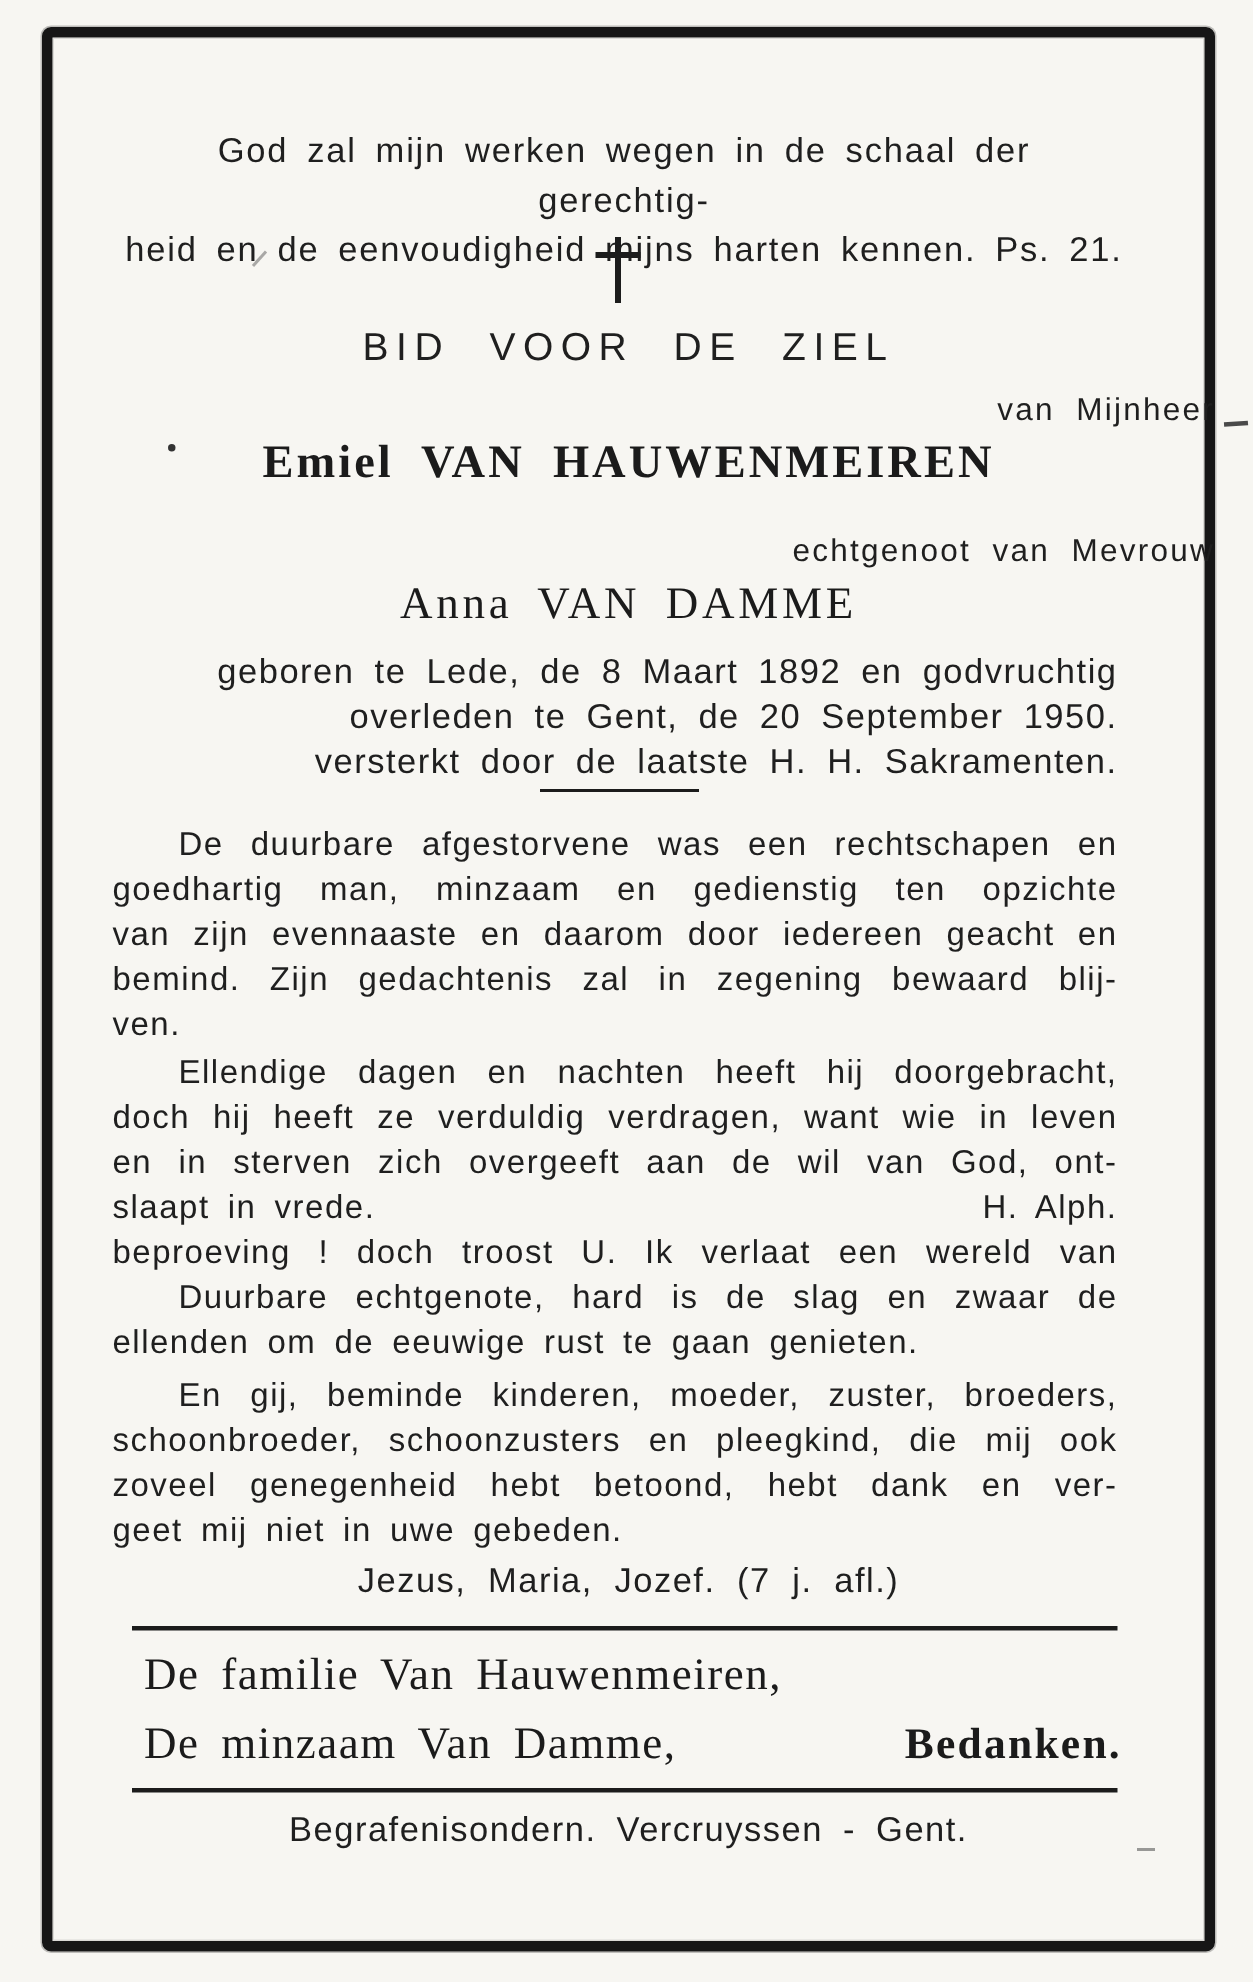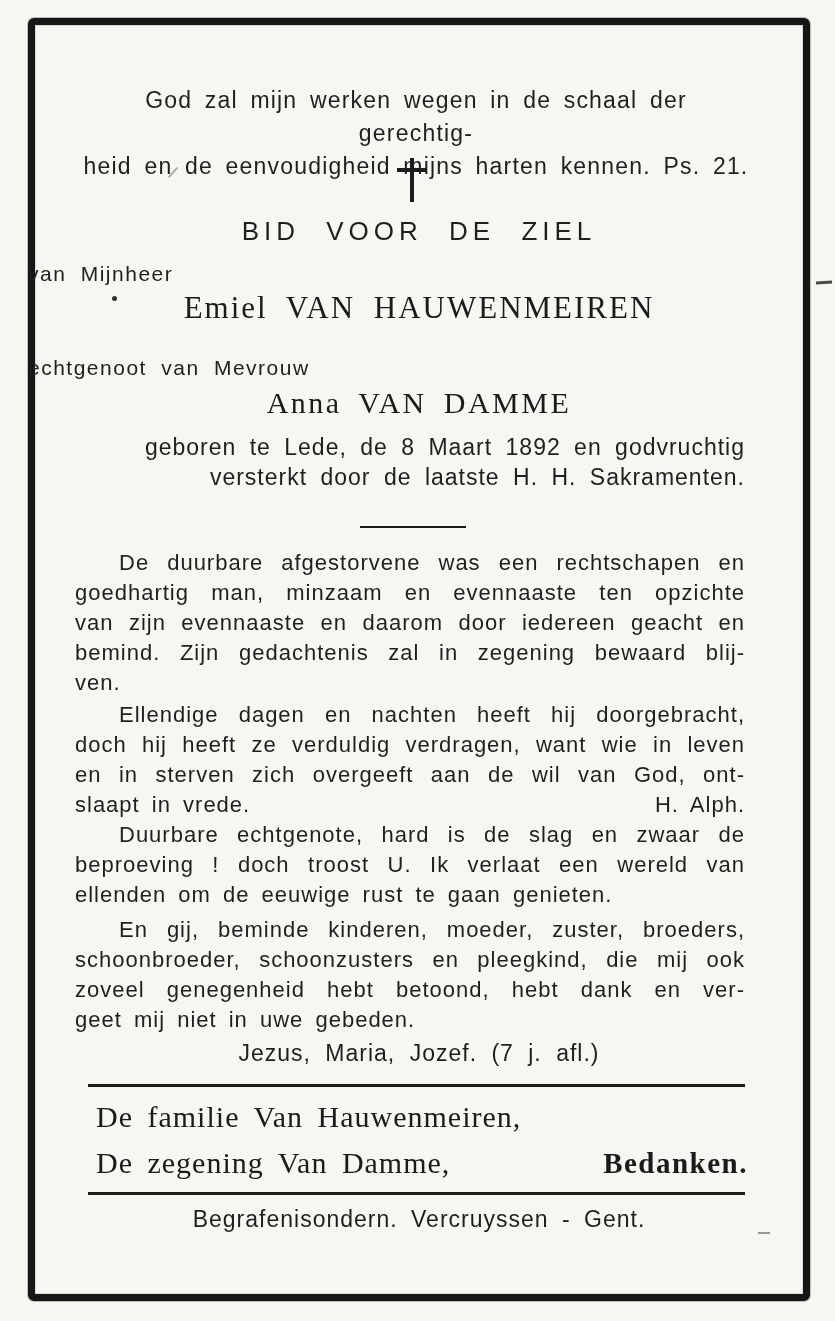--- a/index.html
+++ b/index.html
@@ -22,27 +22,27 @@
   .quote{top:84px;left:82px;width:668px;text-align:center;
     font-size:23px;line-height:33px;letter-spacing:1.2px;word-spacing:5px;}
 
   .cross{top:158px;left:395px;width:34px;height:44px;}
   .cross::before{content:"";position:absolute;left:15px;top:0;width:4px;height:44px;background:#1c1c1c;}
   .cross::after{content:"";position:absolute;left:2px;top:10px;width:30px;height:4px;background:#1c1c1c;}
 
   .heading{top:216px;left:28px;width:782px;text-align:center;
     font-size:26px;letter-spacing:5px;word-spacing:14px;}
 
-  .intro{left:28px;width:782px;text-align:left;
+  .intro{left:28px;width:782px;text-align:right;
     font-size:21px;letter-spacing:1.5px;word-spacing:7px;}
   .intro1{top:262px;}
   .intro2{top:356px;}
 
   .dname{top:290px;left:28px;width:782px;text-align:center;
-    font-size:31px;font-weight:normal;letter-spacing:2px;word-spacing:9px;}
+    font-size:31px;font-weight:bold;letter-spacing:2px;word-spacing:9px;}
   .sname{top:386px;left:28px;width:782px;text-align:center;
     font-size:30px;font-weight:normal;letter-spacing:2.5px;word-spacing:7px;}
 
   .vitals{top:432px;left:75px;width:670px;text-align:right;
     font-size:23px;line-height:30px;letter-spacing:1px;word-spacing:6px;}
 
   .rule{background:#1c1c1c;}
   .rule-short{top:526px;left:360px;width:106px;height:2px;}
   .rule1{top:1084px;left:88px;width:657px;height:3px;}
   .rule2{top:1192px;left:88px;width:657px;height:3px;}
@@ -91,64 +91,65 @@
 <div class="abs intro intro1 sans">van Mijnheer</div>
 
 <div class="abs dname serif">Emiel VAN HAUWENMEIREN</div>
 
 <div class="abs intro intro2 sans">echtgenoot van Mevrouw</div>
 
 <div class="abs sname serif">Anna VAN DAMME</div>
 
 <div class="abs vitals sans">
   <div>geboren te Lede, de 8 Maart 1892 en godvruchtig</div>
+  <div>overleden te Gent, de 20 September 1950.</div>
   <div>versterkt door de laatste H. H. Sakramenten.</div>
 </div>
 
 <div class="abs rule rule-short"></div>
 
 <div class="abs para p1 sans">
   <div class="pline indent">De duurbare afgestorvene was een rechtschapen en</div>
-  <div class="pline">goedhartig man, minzaam en evennaaste ten opzichte</div>
+  <div class="pline">goedhartig man, minzaam en gedienstig ten opzichte</div>
   <div class="pline">van zijn evennaaste en daarom door iedereen geacht en</div>
   <div class="pline">bemind. Zijn gedachtenis zal in zegening bewaard blij-</div>
   <div class="pline end">ven.</div>
 </div>
 
 <div class="abs para p2 sans">
   <div class="pline indent">Ellendige dagen en nachten heeft hij doorgebracht,</div>
   <div class="pline">doch hij heeft ze verduldig verdragen, want wie in leven</div>
   <div class="pline">en in sterven zich overgeeft aan de wil van God, ont-</div>
   <div class="attrib-row">
     <span>slaapt in vrede.</span>
     <span>H. Alph.</span>
   </div>
 </div>
 
 <div class="abs para p3 sans">
+  <div class="pline">beproeving ! doch troost U. Ik verlaat een wereld van</div>
   <div class="pline indent">Duurbare echtgenote, hard is de slag en zwaar de</div>
-  <div class="pline">beproeving ! doch troost U. Ik verlaat een wereld van</div>
   <div class="pline end">ellenden om de eeuwige rust te gaan genieten.</div>
 </div>
 
 <div class="abs para p4 sans">
   <div class="pline indent">En gij, beminde kinderen, moeder, zuster, broeders,</div>
   <div class="pline">schoonbroeder, schoonzusters en pleegkind, die mij ook</div>
   <div class="pline">zoveel genegenheid hebt betoond, hebt dank en ver-</div>
   <div class="pline end">geet mij niet in uwe gebeden.</div>
 </div>
 
 <div class="abs invocation sans">Jezus, Maria, Jozef. (7 j. afl.)</div>
 
 <div class="abs rule rule1"></div>
 
 <div class="abs fam fam1 serif">De familie Van Hauwenmeiren,</div>
 
 <div class="abs fam fam-row serif">
-  <span>De zegening Van Damme,</span>
+  <span>De minzaam Van Damme,</span>
   <span class="thanks">Bedanken.</span>
 </div>
 
 <div class="abs rule rule2"></div>
 
 <div class="abs undertaker sans">Begrafenisondern. Vercruyssen - Gent.</div>
 
 <div class="abs speck speck1"></div>
 <div class="abs speck speck2"></div>
 <div class="abs speck speck3"></div>

